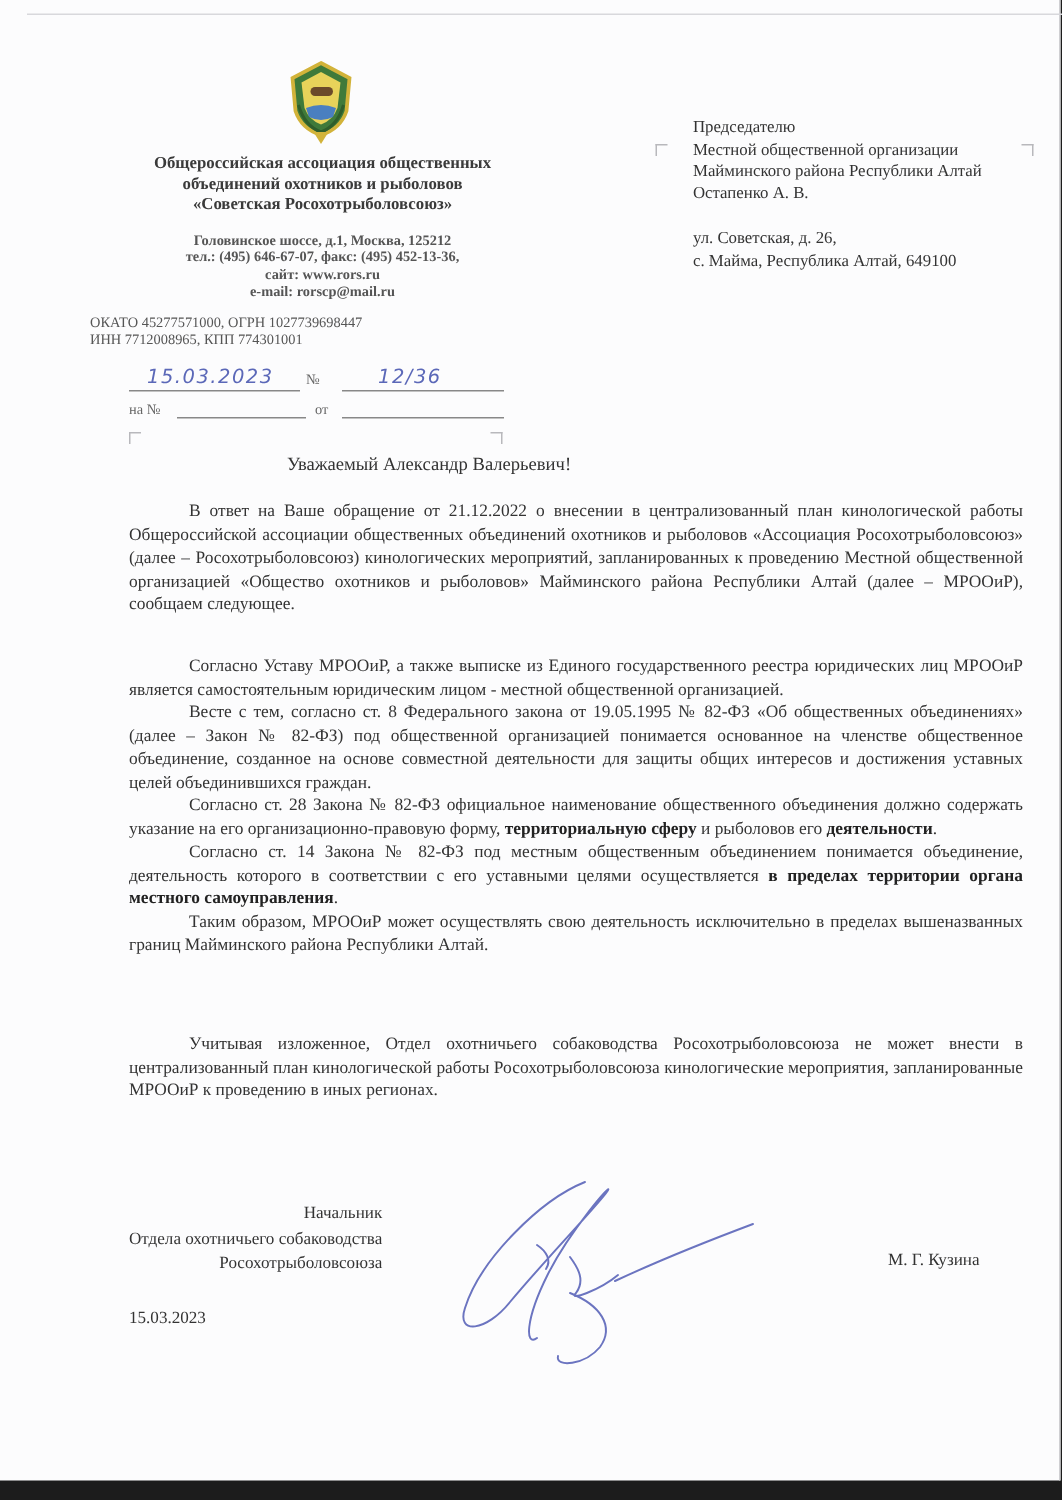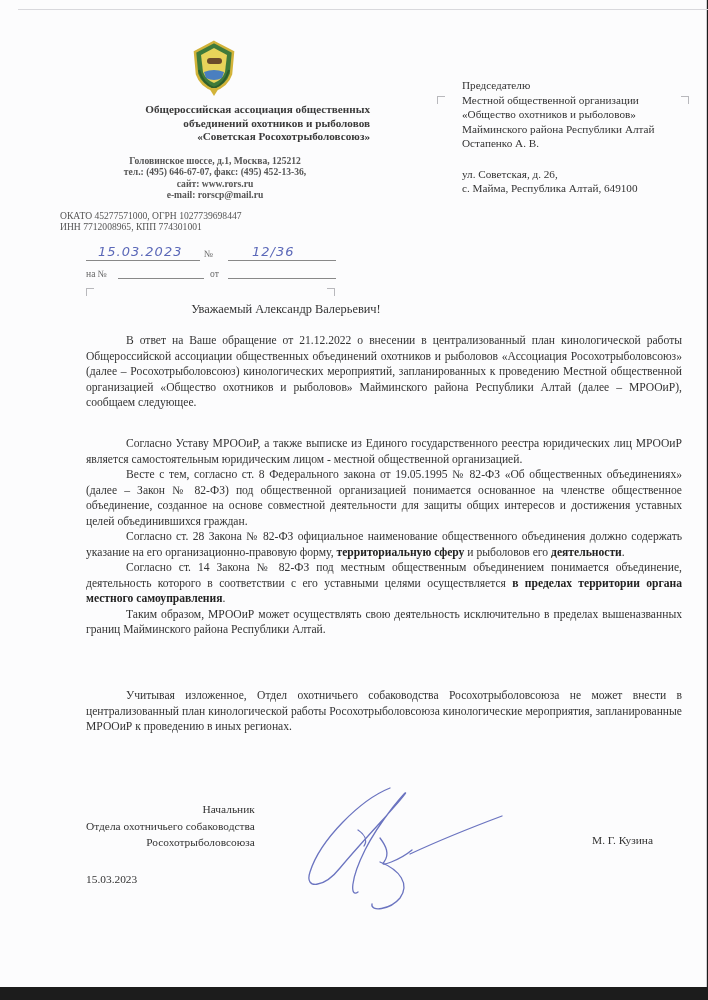--- a/index.html
+++ b/index.html
@@ -1,21 +1,21 @@
 <!DOCTYPE html>
 <html><head>
 <meta charset="utf-8">
 <style>
   html, body { margin:0; padding:0; }
   body { width:708px; height:1000px; background:#1c1c1c; position:relative; overflow:hidden; font-family:"Liberation Serif", serif; color:#2a2a2a; }
   .page { position:absolute; left:0; top:0; width:706px; height:987px; background:#fcfcfd; border-right:1px solid #cfcfd2; }
   .topline { position:absolute; left:18px; top:9px; width:690px; height:1px; background:#d8d8dc; }
   .abs { position:absolute; }
   .logo { left:189px; top:40px; width:50px; height:58px; }
-  .org-name { left:60px; top:103px; width:310px; text-align:right; font-weight:bold; font-size:11.2px; line-height:13.6px; color:#3a3a3a; }
+  .org-name { left:60px; top:103px; width:310px; text-align:center; font-weight:bold; font-size:11.2px; line-height:13.6px; color:#3a3a3a; }
   .org-contacts { left:60px; top:155px; width:310px; text-align:center; font-size:9.6px; line-height:11.4px; color:#555;font-weight:bold; }
   .org-codes { left:60px; top:210px; width:310px; text-align:left; font-size:9.6px; line-height:11.4px; color:#555; }
   .regline { font-size:9.6px; color:#666; }
   .hand { font-family:"DejaVu Sans", sans-serif; font-style:italic; color:#5b68b8; font-size:13px; letter-spacing:1px; }
   .uline { position:absolute; height:1px; background:#888; }
   .corner { position:absolute; width:7px; height:7px; border-color:#b8b8bc; border-style:solid; border-width:0; }
   .addressee { left:462px; top:78px; width:230px; font-size:11.2px; line-height:14.5px; color:#333; }
   .salutation { left:0; top:302px; width:572px; text-align:center; font-size:12.4px; color:#333; }
   .body-text { left:86px; width:596px; font-size:11.6px; line-height:15.5px; text-align:justify; color:#333; }
   .body-text p { margin:0; text-indent:40px; }
@@ -71,21 +71,20 @@
   <div class="uline" style="left:228px; top:278px; width:108px;"></div>
 
   <div class="corner" style="left:86px; top:288px; border-left-width:1px; border-top-width:1px;"></div>
   <div class="corner" style="left:327px; top:288px; border-right-width:1px; border-top-width:1px;"></div>
   <div class="corner" style="left:437px; top:96px; border-left-width:1px; border-top-width:1px;"></div>
   <div class="corner" style="left:681px; top:96px; border-right-width:1px; border-top-width:1px;"></div>
 
   <div class="abs addressee">
     <div>Председателю</div>
     <div>Местной общественной организации</div>
-    <div>«Общество охотников и рыболовов»</div>
     <div>Майминского района Республики Алтай</div>
     <div>Остапенко А. В.</div>
     <div style="height:16px;"></div>
     <div>ул. Советская, д. 26,</div>
     <div>с. Майма, Республика Алтай, 649100</div>
   </div>
 
   <div class="abs salutation">Уважаемый Александр Валерьевич!</div>
 
   <div class="abs body-text" style="top:333px;">

